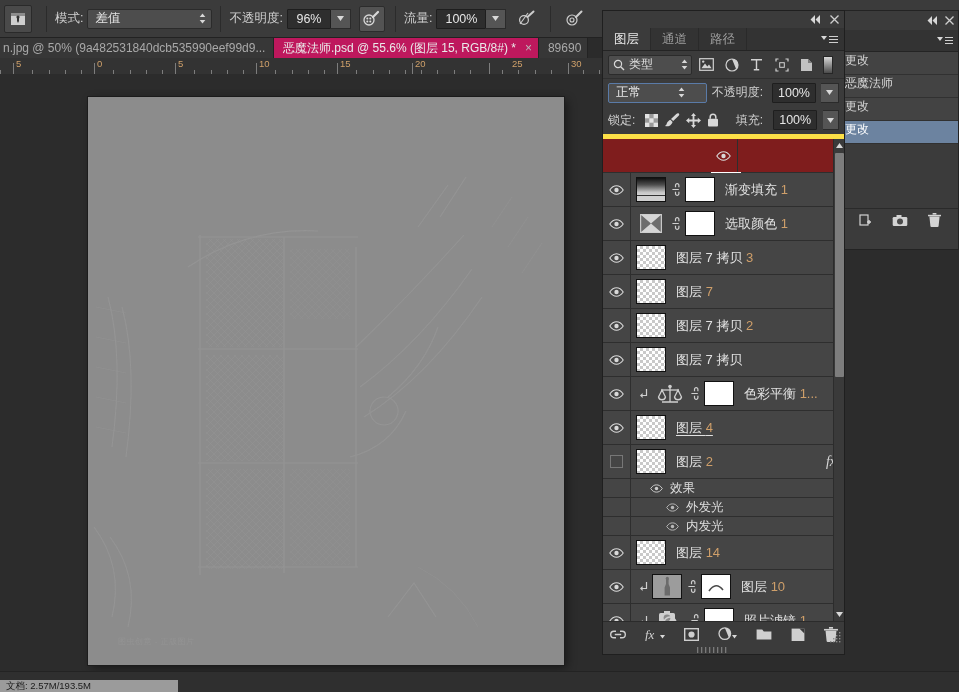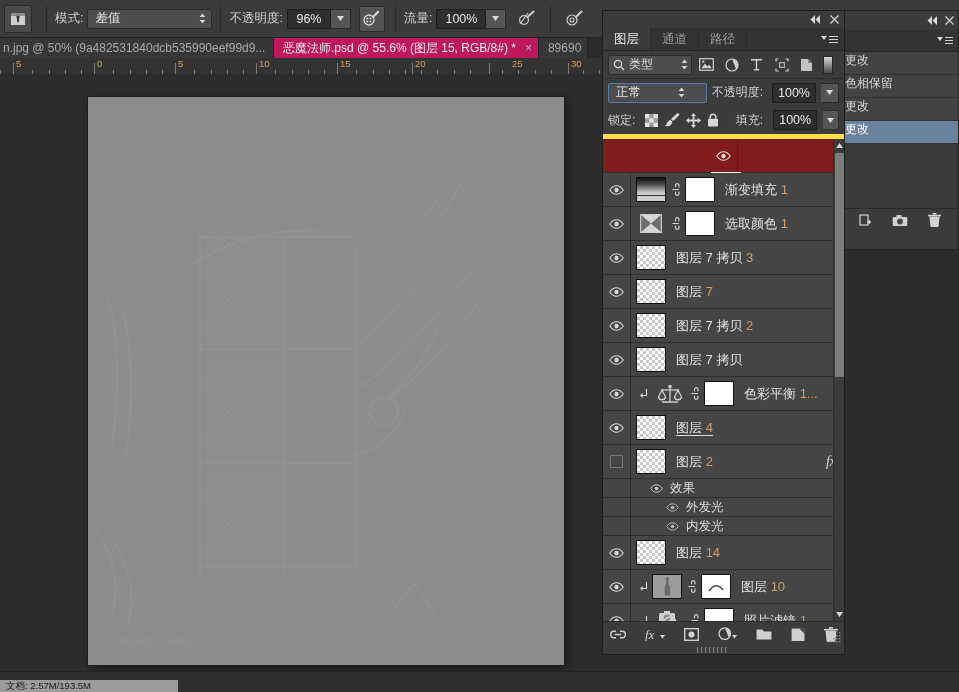--- a/index.html
+++ b/index.html
@@ -454,21 +454,21 @@
             <path class="sp" d="M0 1h6L3 5z"></path>
             <path stroke="#cfcfcf" stroke-width="1.2" d="M8 1.5h8M8 4.5h8M8 7.5h8"></path>
           </svg>
       </span>
     </div>
     <div>
       <div class="hist-row">
           <span>更改</span>
         </div>
       <div class="hist-row">
-          <span>色相保留</span>
+          <span>恶魔法师</span>
         </div>
       <div class="hist-row">
           <span>更改</span>
         </div>
       <div class="hist-row sel">
           <span>更改</span>
         </div>
     </div>
     <div id="history-footer">
       <span>

